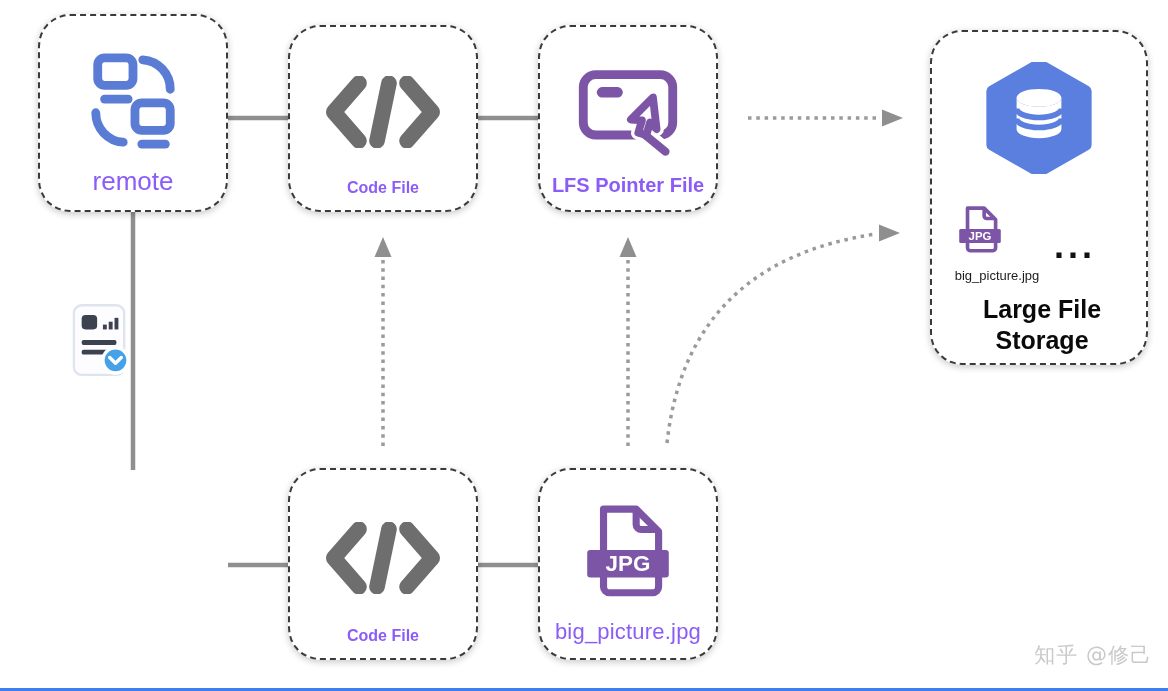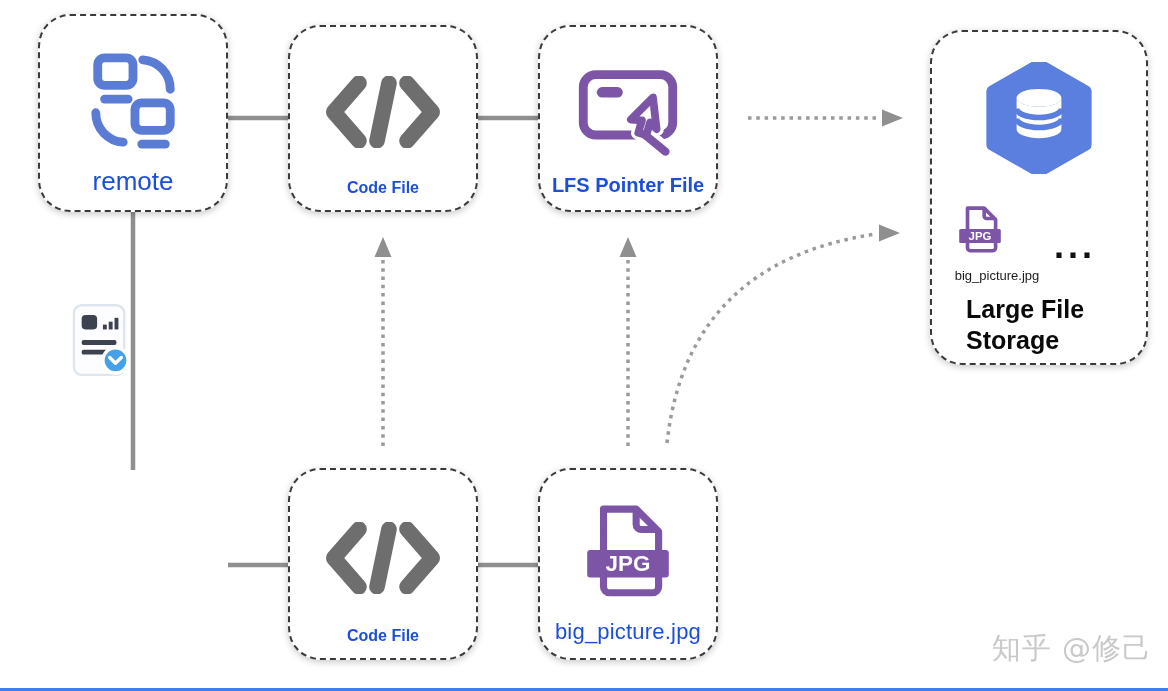--- a/index.html
+++ b/index.html
@@ -13,47 +13,47 @@
 
   .node{
     position:absolute;z-index:2;background:#ffffff;
     border:2px dashed #3a3a3a;border-radius:32px;
     box-shadow:0 2px 7px rgba(0,0,0,0.22);
     display:flex;flex-direction:column;align-items:center;
     justify-content:space-between;box-sizing:border-box;
     padding:20px 6px 13px 6px;
   }
   .icon-wrap{flex:1;display:flex;align-items:center;justify-content:center;}
-  .label{color:#1d4ed8;text-align:right;line-height:1.2;}
+  .label{color:#8b5cf6;text-align:right;line-height:1.2;}
   .label.plain{font-size:26px;font-weight:400;}
   .label.med{font-size:16px;font-weight:600;}
   .label.file{font-size:22px;font-weight:400;letter-spacing:0.2px;}
 
   #n-remote{left:38px;top:14px;width:190px;height:198px;}
   #n-code-top{left:288px;top:25px;width:190px;height:187px;}
   #n-lfs{left:538px;top:25px;width:180px;height:187px;}
   #n-local{left:38px;top:468px;width:190px;height:192px;}
   #n-code-bottom{left:288px;top:468px;width:190px;height:192px;}
   #n-bigpic{left:538px;top:468px;width:180px;height:192px;}
 
   #n-storage{left:930px;top:30px;width:218px;height:335px;padding:0;display:block;}
   #n-storage .hex{position:absolute;left:50%;top:30px;transform:translateX(-50%);}
   #n-storage .jpg-small{position:absolute;left:22px;top:166px;}
   #n-storage .file-caption{position:absolute;left:0px;top:236px;width:130px;text-align:center;
     font-size:13px;color:#1c1c1c;font-weight:400;}
   #n-storage .ellipsis{position:absolute;left:122px;top:196px;font-size:36px;font-weight:700;
     letter-spacing:4px;color:#111;line-height:1;}
-  #n-storage .storage-label{position:absolute;left:6px;right:0;top:262px;
+  #n-storage .storage-label{position:absolute;left:6px;right:0;top:262px;text-align:center;
     font-size:25px;font-weight:600;color:#0a0a0a;line-height:1.25;padding:0 28px;}
 
   .commit-icon{position:absolute;left:72px;top:303px;z-index:2;}
 
   .watermark{
     position:absolute;right:16px;bottom:22px;z-index:3;
-    font-size:29px;color:#c9c9c9;letter-spacing:1px;
+    font-size:21px;color:#c9c9c9;letter-spacing:1px;
     font-family:"DejaVu Sans","Liberation Sans",sans-serif;font-weight:400;
   }
   .bottom-bar{position:absolute;left:0;bottom:0;width:100%;height:3px;background:#3f7ef0;z-index:4;}
 </style>
 </head>
 <body>
 
 <div class="stage">
 
   <svg class="connectors" width="1168" height="691" viewBox="0 0 1168 691">

